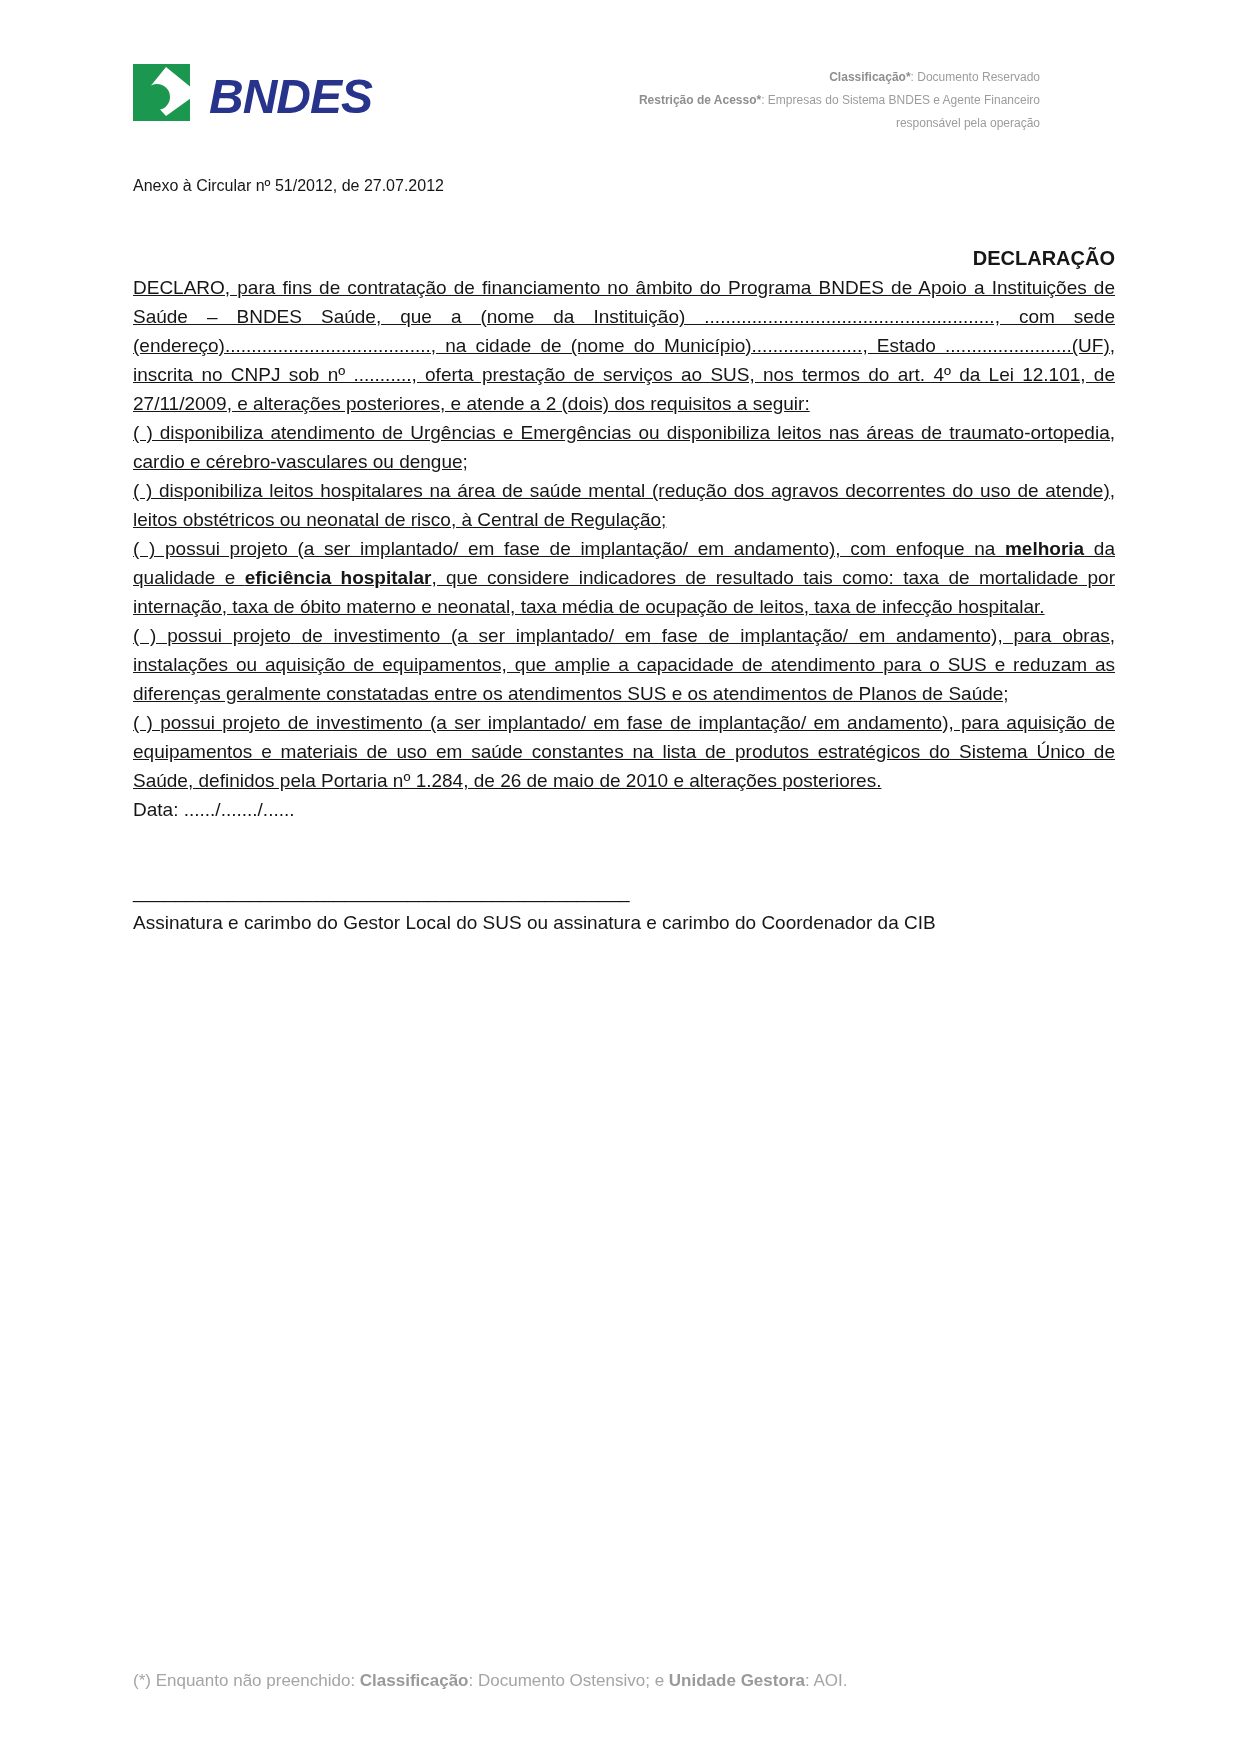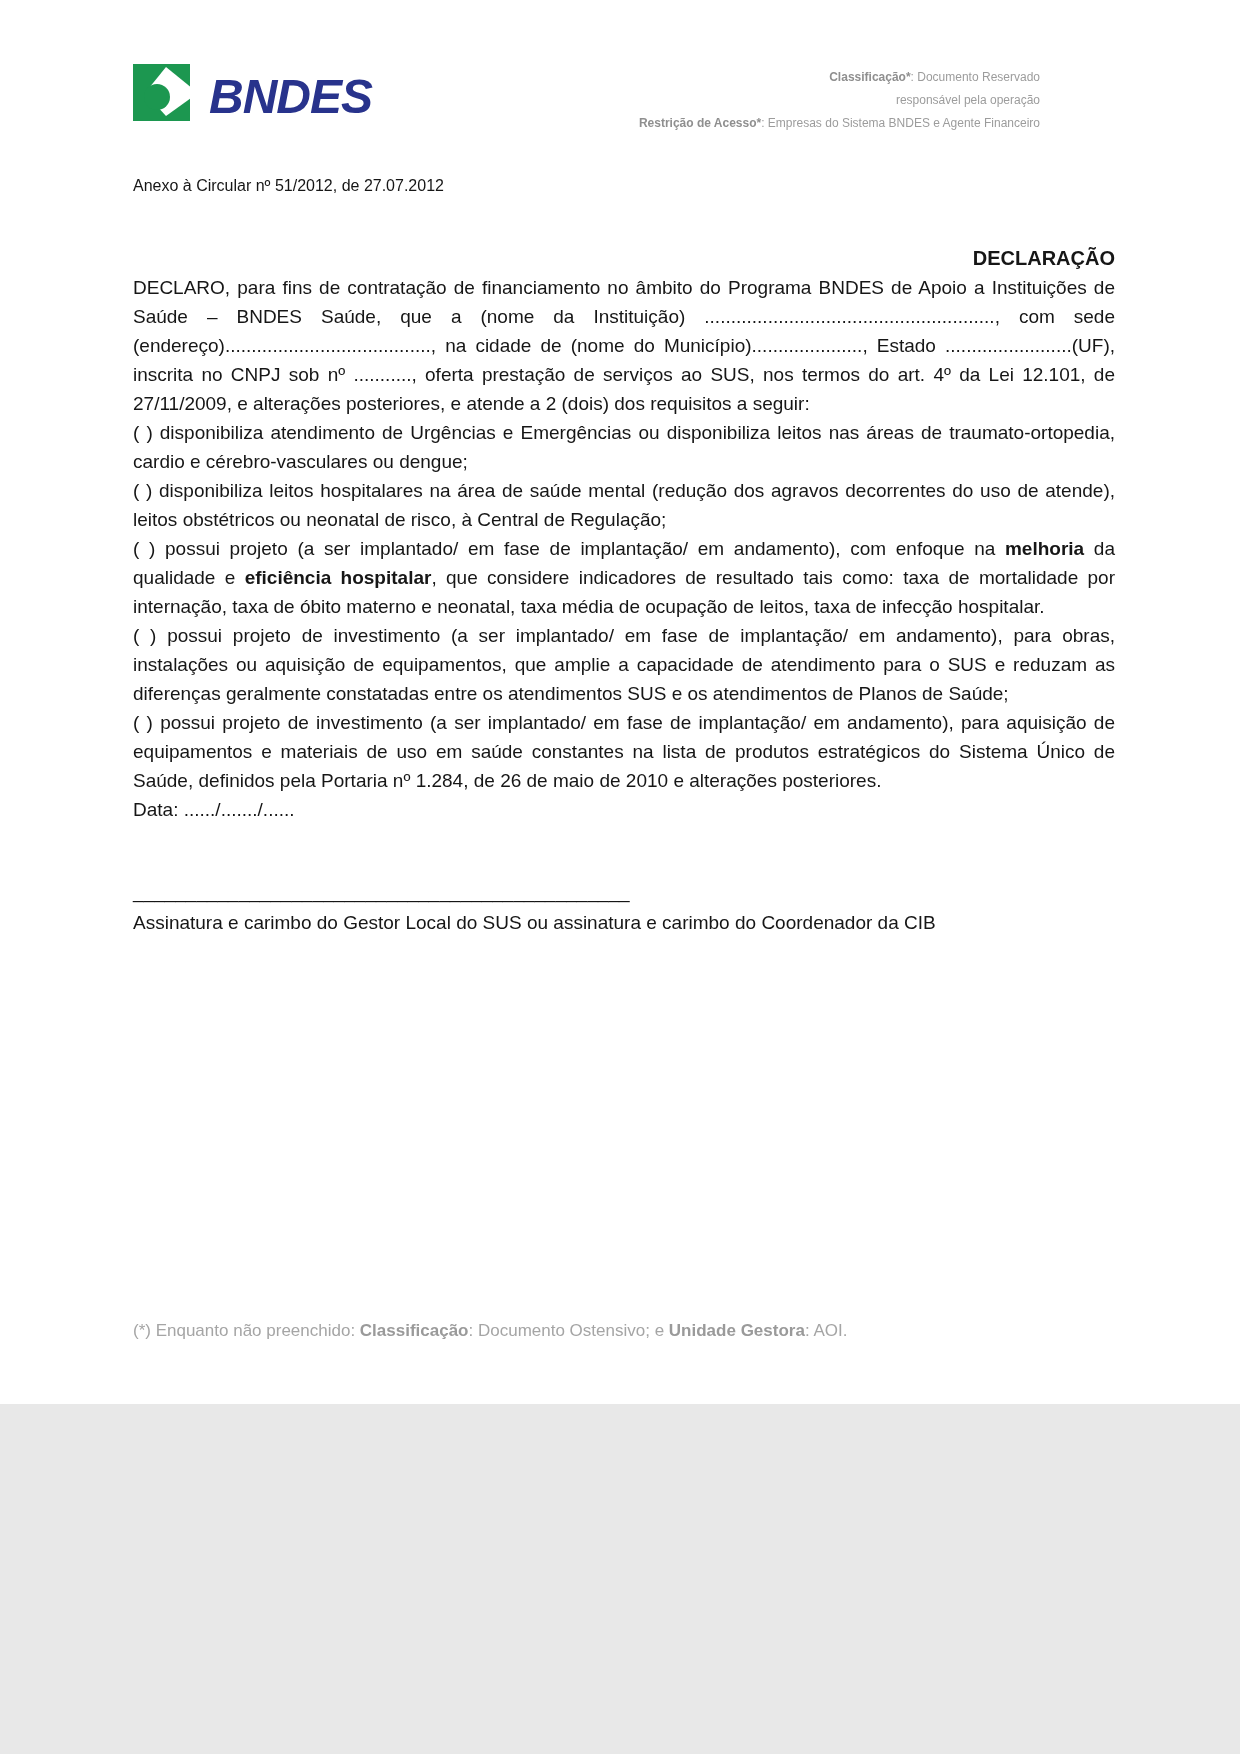--- a/index.html
+++ b/index.html
@@ -1,19 +1,19 @@
 <!DOCTYPE html>
 <html><head>
 <meta charset="utf-8">
 <style>
   html, body { margin: 0; padding: 0; background: #e8e8e8; }
   .page {
     position: relative;
     width: 1240px;
-    height: 1404px;
+    height: 1754px;
     margin: 0 auto;
     background: #ffffff;
     box-sizing: border-box;
     padding: 64px 125px 0 133px;
     font-family: "Liberation Sans", sans-serif;
     color: #161616;
     font-size: 19px;
     line-height: 29px;
   }
   .header {
@@ -44,21 +44,21 @@
     font-weight: normal;
     font-size: 16px;
   }
   .doc-title {
     margin: 44px 0 0 0;
     text-align: right;
     font-weight: bold;
     font-size: 20px;
   }
   p.para { margin: 0; }
-  .justify { text-align: justify; }
+  .justify { text-align: justify; text-decoration: underline; }
   .intro { margin-top: 46px; }
   .req-item { margin-top: 13px; }
   .date-line { margin-top: 52px; }
   .signature { margin-top: 58px; }
   .sig-line { line-height: 20px; letter-spacing: 0; }
   .sig-caption { margin-top: 6px; }
   .nota { margin-top: 56px; }
   .footnote {
     position: absolute;
     left: 133px;
@@ -81,22 +81,22 @@
         <svg width="66" height="57" viewBox="0 0 66 57" xmlns="http://www.w3.org/2000/svg">
           <rect x="0" y="0" width="57" height="57" fill="#1c9750"></rect>
           <polygon points="33,3 65,29 33,52 12,29" fill="#ffffff"></polygon>
           <circle cx="24" cy="33" r="13" fill="#1c9750"></circle>
         </svg>
       </span>
       <span class="logo-text">BNDES</span>
     </div>
     <div class="classification">
       <div><b>Classificação*</b><span>: Documento Reservado</span></div>
+      <div><b>Restrição de Acesso*</b><span>: Empresas do Sistema BNDES e Agente Financeiro</span></div>
       <div><span>responsável pela operação</span></div>
-      <div><b>Restrição de Acesso*</b><span>: Empresas do Sistema BNDES e Agente Financeiro</span></div>
     </div>
   </header>
 
   <p class="anexo-title">Anexo à Circular nº 51/2012, de 27.07.2012</p>
 
   <h1 class="doc-title">DECLARAÇÃO</h1>
 
   <p class="para justify intro">DECLARO, para fins de contratação de financiamento no âmbito do Programa BNDES de Apoio a Instituições de Saúde – BNDES Saúde, que a (nome da Instituição) ......................................................., com sede (endereço)......................................., na cidade de (nome do Município)....................., Estado ........................(UF), inscrita no CNPJ sob nº ..........., oferta prestação de serviços ao SUS, nos termos do art. 4º da Lei 12.101, de 27/11/2009, e alterações posteriores, e atende a 2 (dois) dos requisitos a seguir:</p>
 
   <p class="para justify req-item"><span>( ) disponibiliza atendimento de Urgências e Emergências ou disponibiliza leitos nas áreas de traumato-ortopedia, cardio e cérebro-vasculares ou dengue;</span></p>

